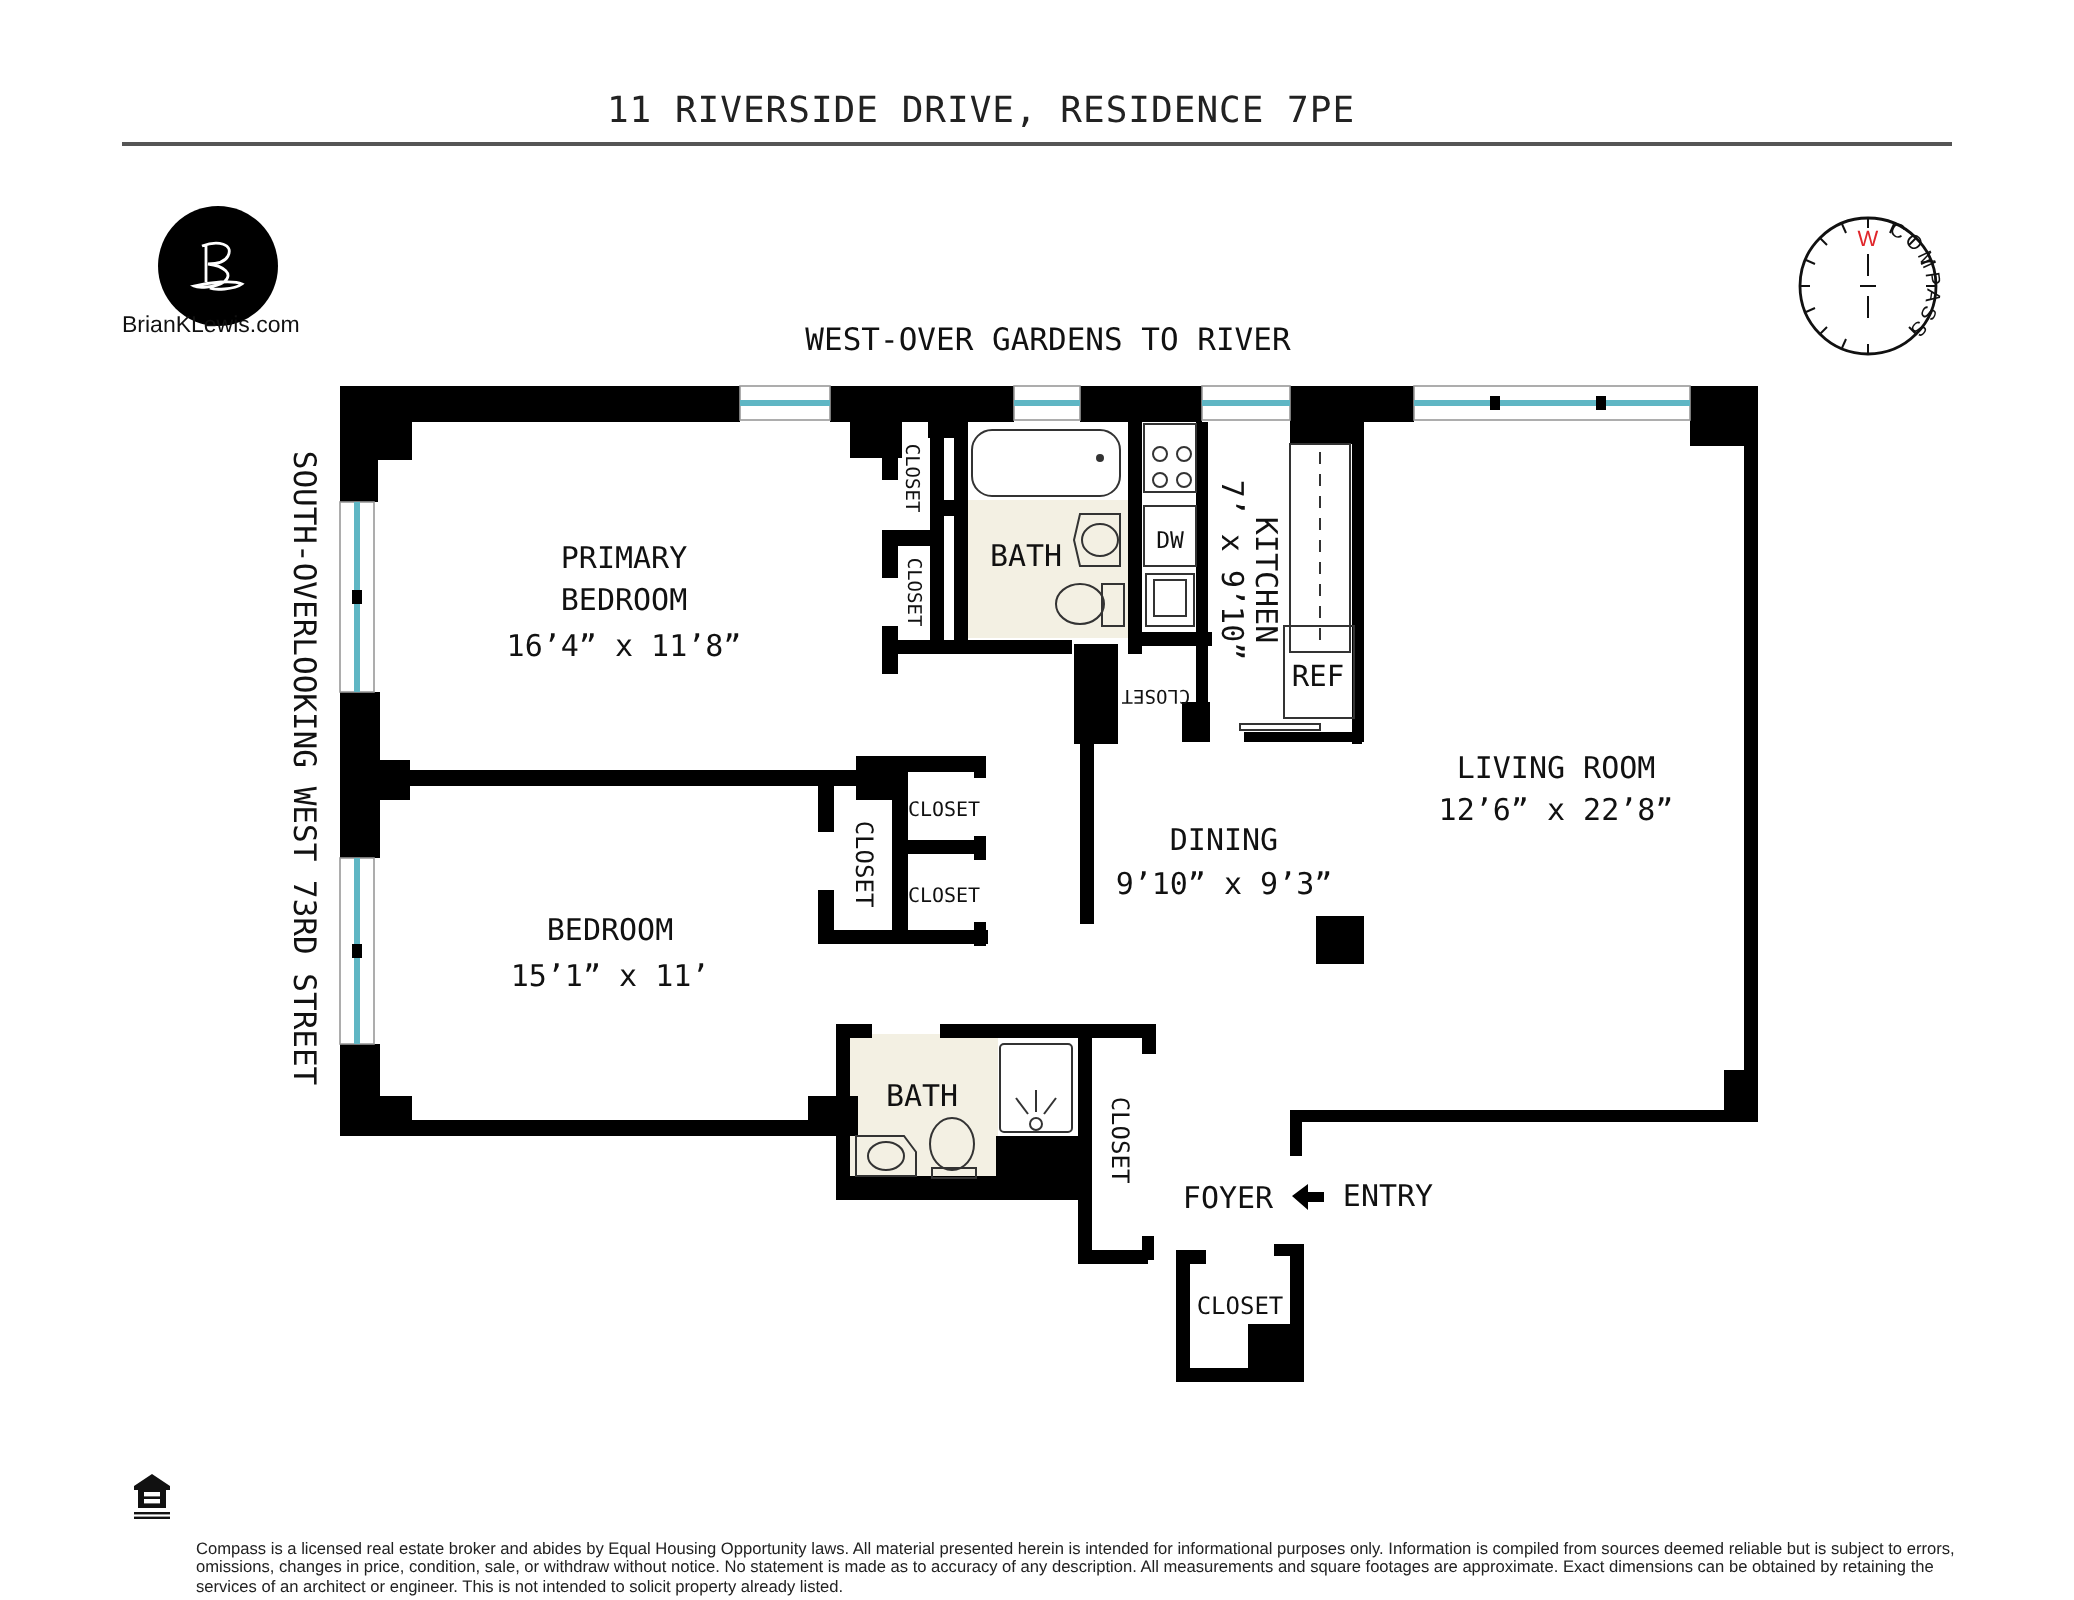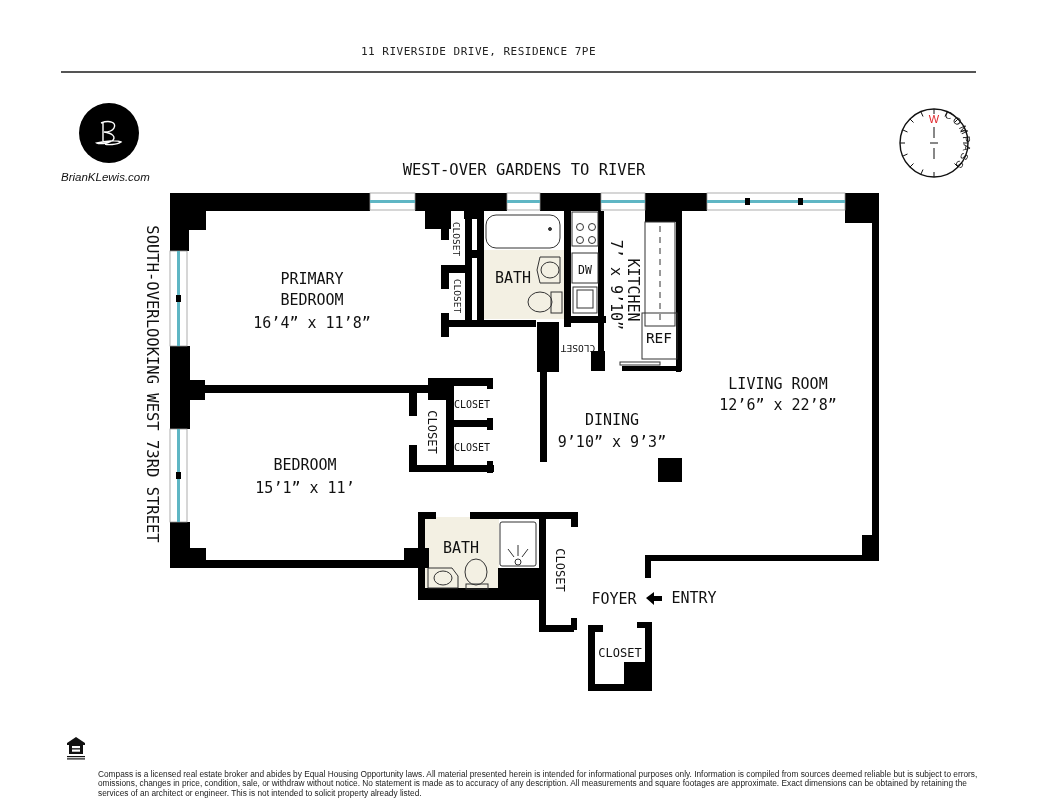--- a/index.html
+++ b/index.html
@@ -1,21 +1,21 @@
 <!DOCTYPE html>
 <html><head>
 <meta charset="utf-8">
 <style>
   html, body { margin: 0; padding: 0; background: #ffffff; }
   body { width: 1037px; height: 800px; position: relative; overflow: hidden; font-family: "DejaVu Sans Mono", "Liberation Mono", monospace; color: #111; }
-  .header-title { position: absolute; top: 45px; left: 0; width: 957px; text-align: center; font-size: 11px; letter-spacing: 0.5px; color: #222; }
+  .header-title { position: absolute; top: 45px; left: 0; width: 957px; text-align: center; font-size: 18px; letter-spacing: 0.5px; color: #222; padding-left: 12px; }
   .header-rule { position: absolute; top: 71px; left: 61px; width: 915px; height: 2px; background: #555; }
   .logo { position: absolute; left: 79px; top: 103px; width: 60px; height: 60px; border-radius: 50%; background: #000; }
   .logo svg { position: absolute; left: 0; top: 0; }
-  .logo-caption { position: absolute; left: 61px; top: 171px; font-family: "Liberation Sans", sans-serif; font-size: 11.5px; color: #111; font-style: italic; }
+  .logo-caption { position: absolute; left: 61px; top: 157px; font-family: "Liberation Sans", sans-serif; font-size: 11.5px; color: #111; }
   .compass { position: absolute; left: 896px; top: 105px; }
   .plan { position: absolute; left: 0; top: 0; }
   .lbl { font-family: "DejaVu Sans Mono", "Liberation Mono", monospace; fill: #111; }
   .footer { position: absolute; left: 98px; top: 735px; width: 880px; font-family: "Liberation Sans", sans-serif; font-size: 8.3px; line-height: 9.4px; color: #222; margin-top: 35px; }
   .eho { position: absolute; left: 66px; top: 736px; width: 20px; height: 24px; }
 </style>
 </head>
 <body>
 
 <div class="header-title">11 RIVERSIDE DRIVE, RESIDENCE 7PE</div>

